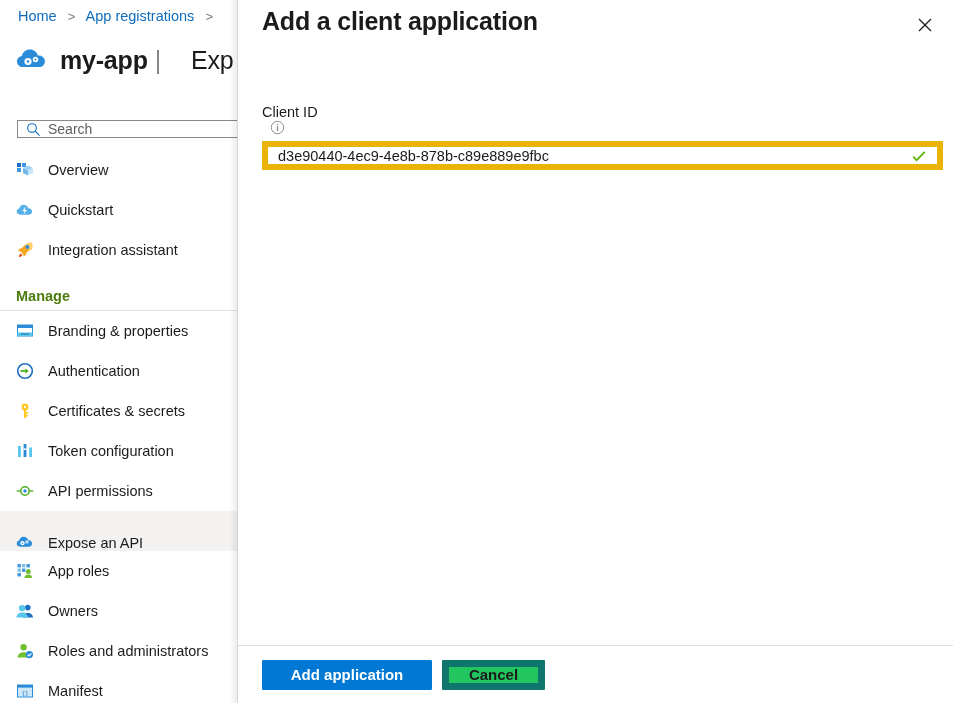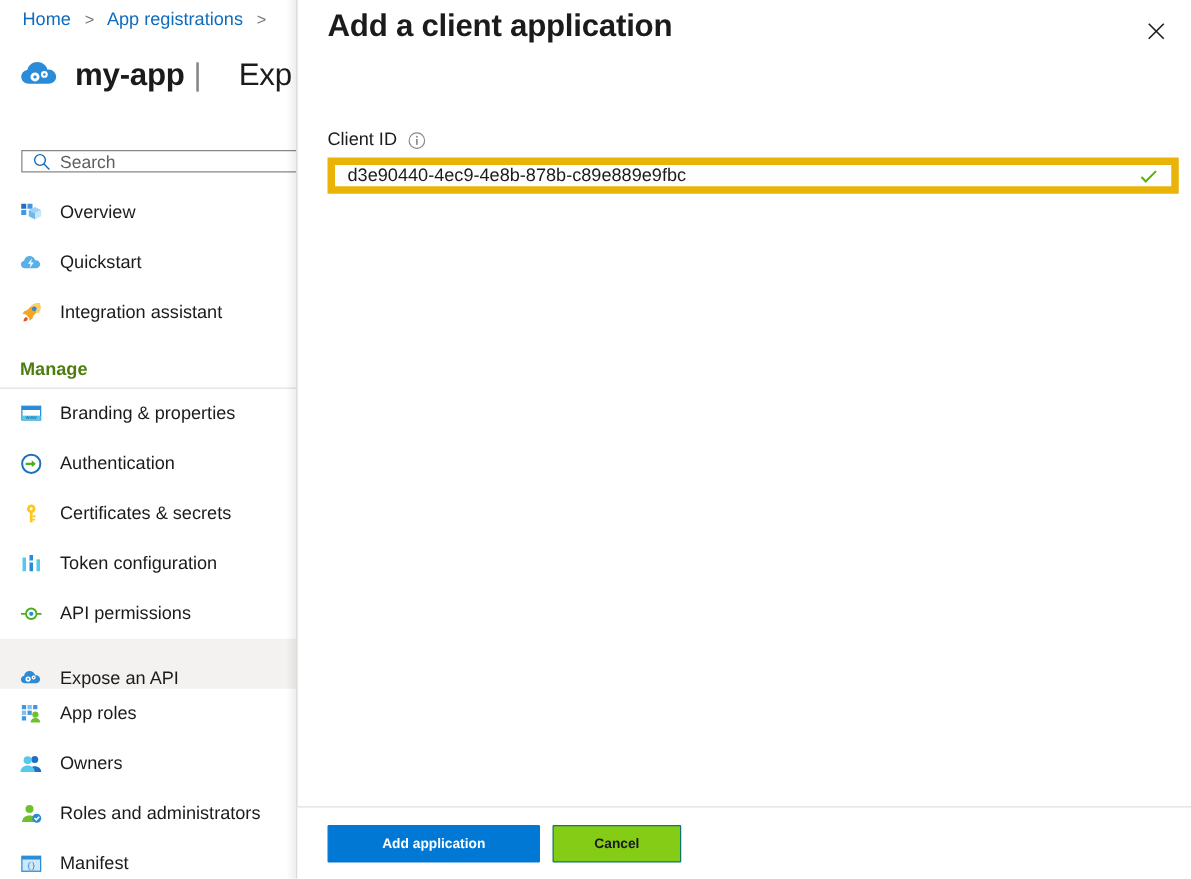--- a/index.html
+++ b/index.html
@@ -79,22 +79,22 @@
   }
   .close-btn {
     position: absolute; right: 13px; top: 10px;
     width: 30px; height: 30px; display: flex; align-items: center; justify-content: center;
     cursor: pointer; background: transparent; border: none; padding: 0;
   }
 
   .panel-body { position: absolute; left: 0; top: 60px; right: 0; bottom: 58px; }
 
   .field-label {
-    position: relative; display: flex; align-items: flex-end;
-    font-size: 14.5px; color: #1b1b1b; margin: 0 0 6px 24px;
+    position: relative; display: flex; align-items: flex-start;
+    font-size: 14.5px; color: #1b1b1b; margin: 0 0 6px 24px; flex-direction: column;
   }
   .field-label .info-ico { width: 15px; height: 15px; margin-left: 8px; flex: 0 0 15px; cursor: pointer; }
 
   .client-id-wrap { position: absolute; left: 0; top: 44px; right: 0; }
 
   .text-input {
     position: relative; margin-left: 24px; width: 681px; height: 29px;
     border: 6px solid #eab308; background: #fff;
     display: flex; align-items: center; padding: 0 10px;
   }
@@ -115,27 +115,27 @@
     background: #fff; margin-right: 14px; cursor: pointer;
   }
   .scope-label { font-size: 14.5px; color: #1b1b1b; white-space: nowrap; }
 
   .panel-footer {
     position: absolute; left: 0; right: 0; bottom: 0; height: 58px;
     border-top: 1px solid #e1dfdd; background: #fff;
     display: flex; align-items: center; padding-left: 24px; gap: 10px;
   }
   .btn {
-    height: 30px; font-size: 11px; font-weight: 600;
+    height: 30px; font-size: 15px; font-weight: 600;
     font-family: "Liberation Sans", sans-serif; cursor: pointer;
     display: inline-flex; align-items: center; justify-content: center;
     padding: 0 14px; border-radius: 1px;
   }
   .btn-primary { background: #0078d4; color: #fff; border: 1px solid #0078d4; min-width: 170px; }
-  .btn-secondary { background: #84cc16; color: #1b1b1b; border: 1px solid #0f766e; min-width: 103px; }
+  .btn-secondary { background: #22c55e; color: #1b1b1b; border: 7px solid #0f766e; min-width: 103px; }
 </style>
 </head>
 <body>
 
 <div id="root">
 
   <div id="bg-page">
 
     <div class="breadcrumb">
       <span class="crumb">Home</span>

